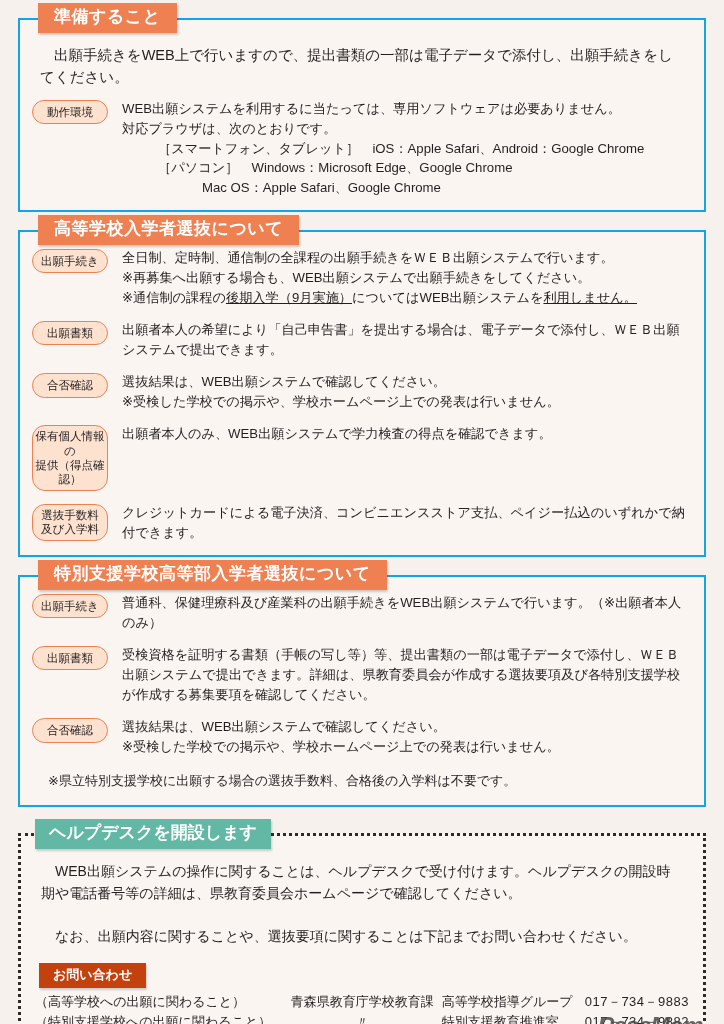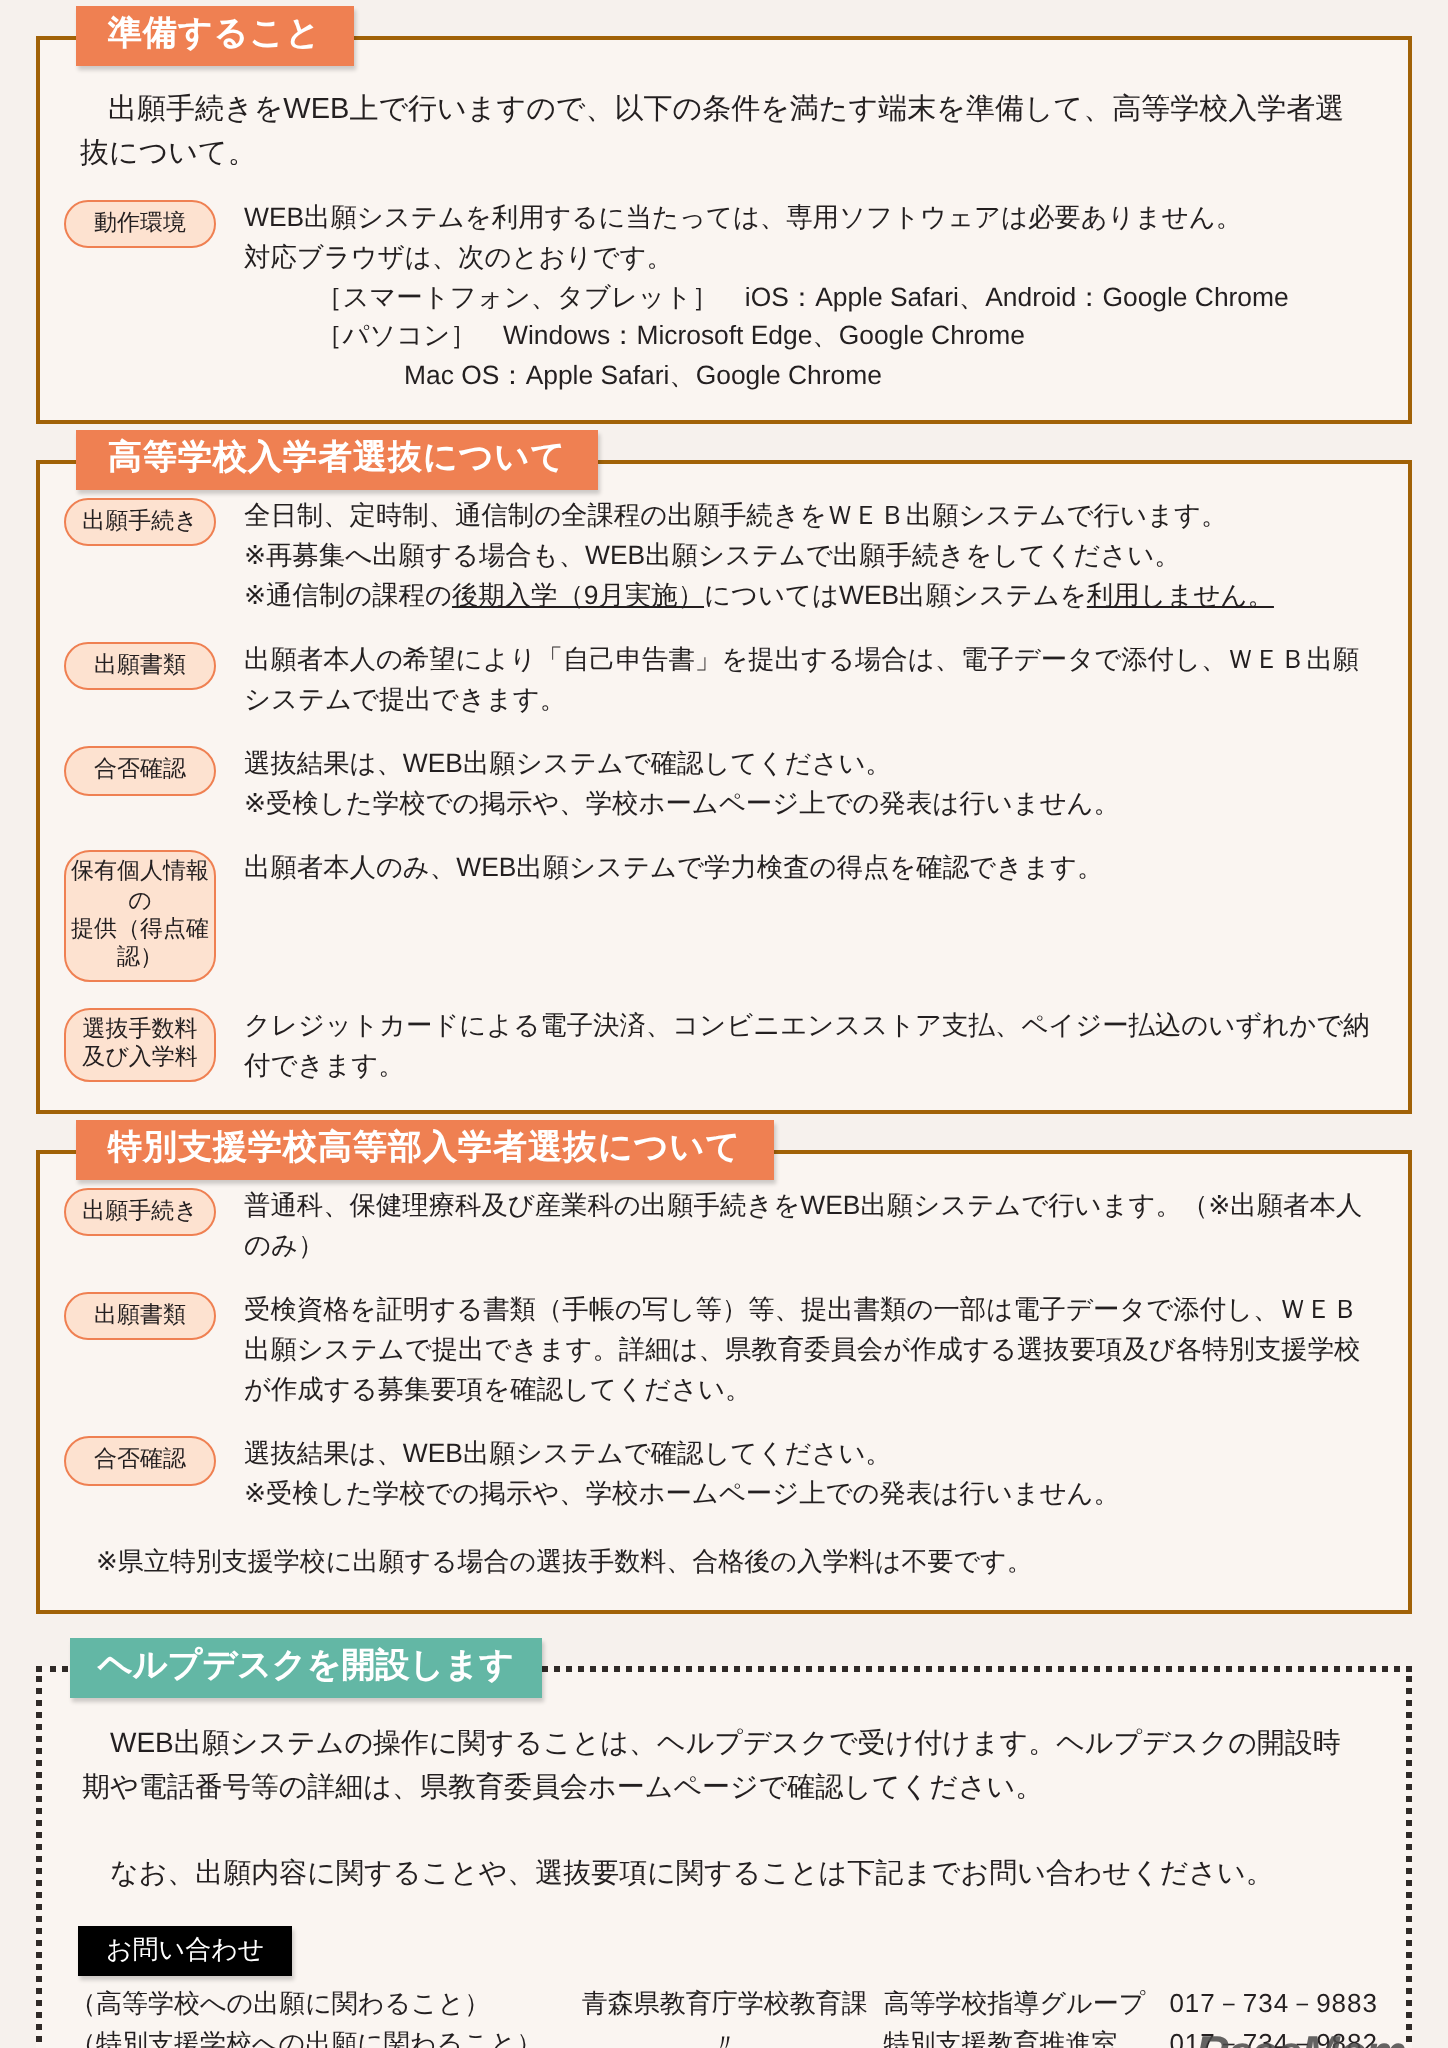--- a/index.html
+++ b/index.html
@@ -19,21 +19,21 @@
     position: relative;
     width: 724px;
     height: 1024px;
     box-sizing: border-box;
     padding: 0 18px;
   }
 
   
   .section {
     position: relative;
-    border: 2px solid #a16207;
+    border: 2px solid #0ea5e9;
     background: #faf5f1;
     box-sizing: border-box;
     margin-top: 18px;
     padding: 16px 12px 10px 12px;
   }
   .section-header {
     position: absolute;
     top: -17px;
     left: 18px;
     background: #ef8052;
@@ -125,24 +125,24 @@
   .hd-para {
     font-size: 14px;
     line-height: 1.6;
     margin: 6px 6px 0 6px;
     text-indent: 14px;
   }
   .hd-para.second { margin-top: 20px; }
 
   .contact-badge {
     display: inline-block;
-    background: #000000;
+    background: #c2410c;
     color: #ffffff;
     font-size: 13px;
-    font-weight: normal;
+    font-weight: bold;
     padding: 3px 14px 4px 14px;
     margin: 16px 0 4px 4px;
     box-shadow: 1px 2px 2px rgba(0,0,0,0.18);
     text-align: center;
   }
   .contact-table {
     width: 100%;
     border-collapse: collapse;
     font-size: 13px;
   }
@@ -170,21 +170,21 @@
   .watermark .dot { font-size: 13px; font-style: normal; }
 </style>
 </head>
 <body>
 
 <div class="page">
 
   <div class="section">
     <div class="section-header">準備すること</div>
 
-    <div class="intro">出願手続きをWEB上で行いますので、以下の条件を満たす端末を準備して、高等学校入学者選抜について。</div>
+    <div class="intro">出願手続きをWEB上で行いますので、提出書類の一部は電子データで添付し、出願手続きをしてください。</div>
 
     <div class="row">
       <div class="pill">動作環境</div>
       <div class="row-body env-body">
         <span class="ln">WEB出願システムを利用するに当たっては、専用ソフトウェアは必要ありません。</span>
         <span class="ln">対応ブラウザは、次のとおりです。</span>
         <span class="ind1">［スマートフォン、タブレット］　iOS：Apple Safari、Android：Google Chrome</span>
         <span class="ind1">［パソコン］　Windows：Microsoft Edge、Google Chrome</span>
         <span class="ind2">Mac OS：Apple Safari、Google Chrome</span>
       </div>

